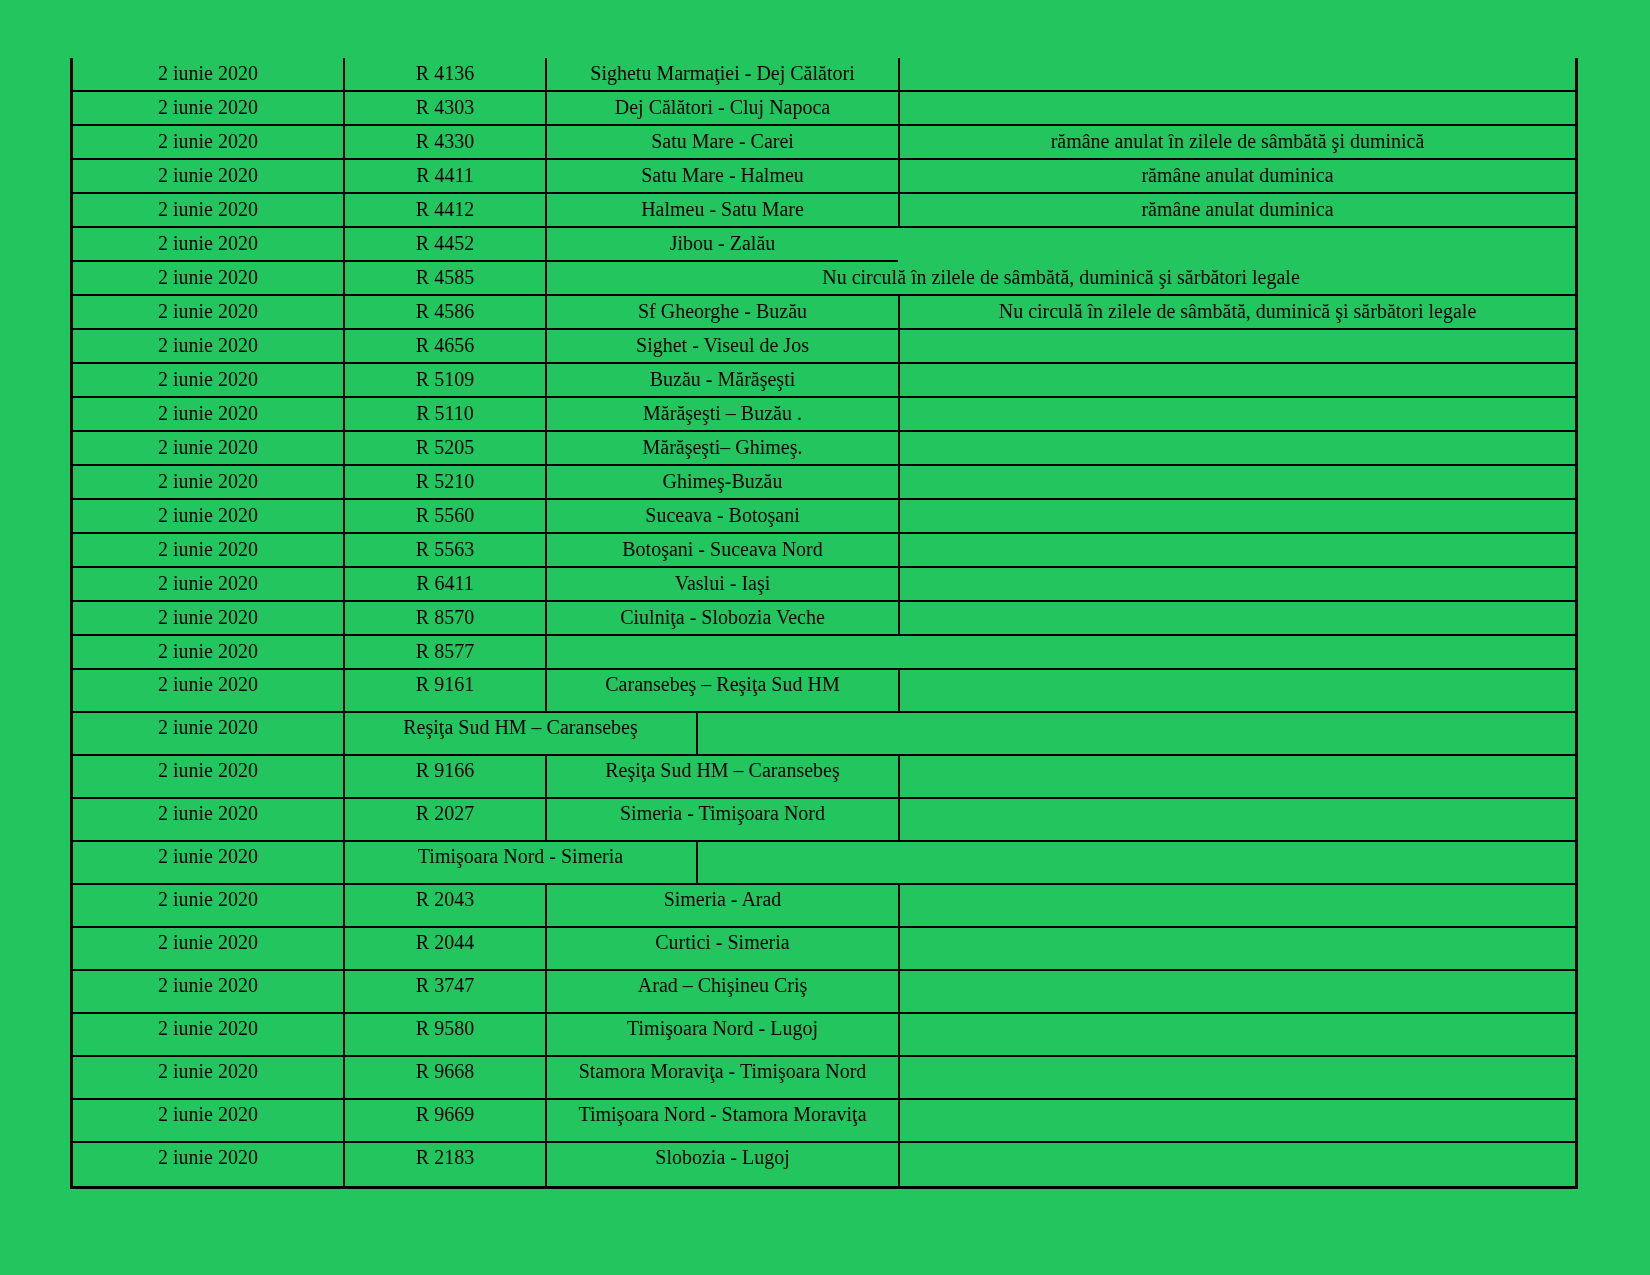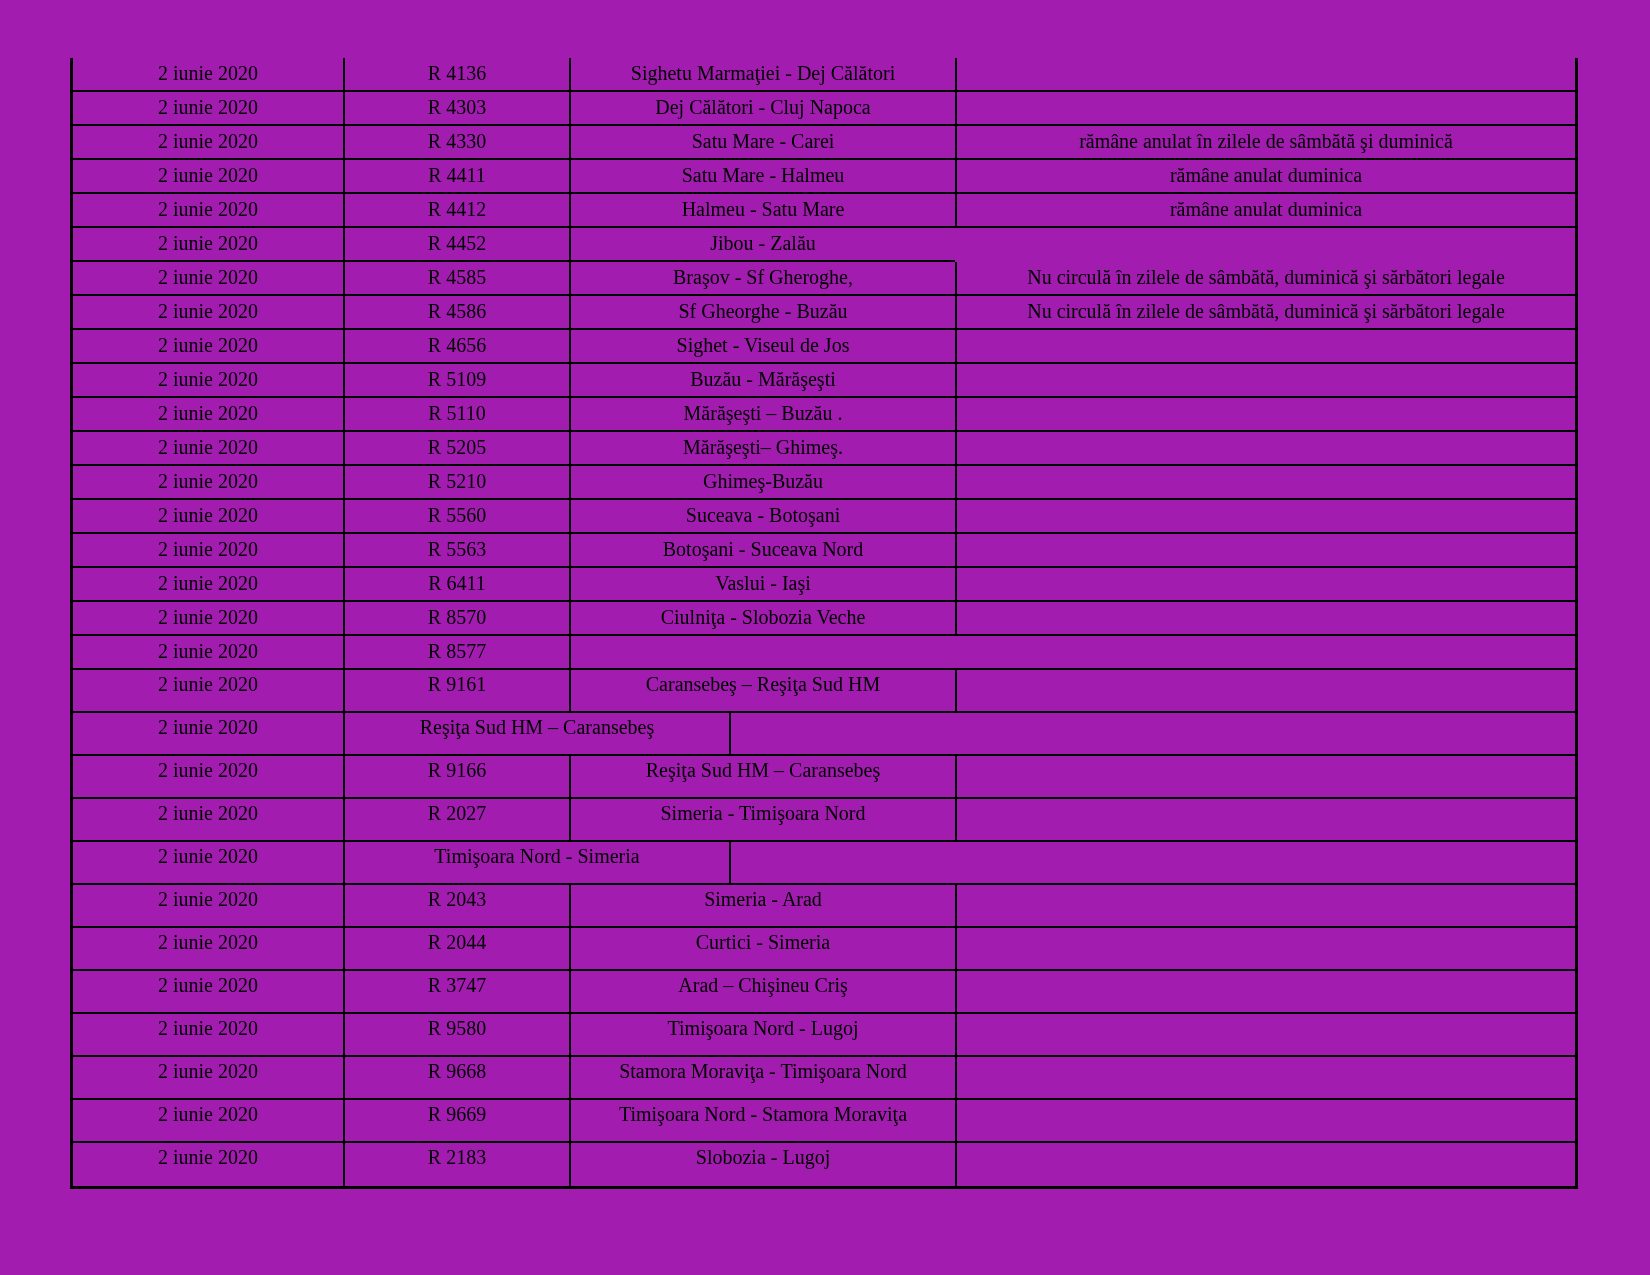--- a/index.html
+++ b/index.html
@@ -4,21 +4,21 @@
 <style>
   html, body {
     margin: 0;
     padding: 0;
     background: #f5f5f5;
   }
   .page {
     position: relative;
     width: 1650px;
     height: 1275px;
-    background: #a21caf;
+    background: #22c55e;
     font-family: "Liberation Serif", "DejaVu Serif", serif;
     color: #000000;
     overflow: hidden;
   }
   .train-table {
     position: absolute;
     left: 70px;
     top: 58px;
     width: 1508px;
     box-sizing: border-box;
@@ -45,22 +45,22 @@
     overflow: hidden;
   }
   .row.tall .cell {
     line-height: 26px;
     padding-top: 1px;
   }
   .row:last-child .cell {
     border-bottom: none;
   }
   .cell.date  { width: 270px; }
-  .cell.train { width: 226px; border-left: 2px solid #000; }
-  .cell.route { width: 386px; border-left: 2px solid #000; }
+  .cell.train { width: 202px; border-left: 2px solid #000; }
+  .cell.route { width: 353px; border-left: 2px solid #000; }
   .cell.note  { flex: 1;      border-left: 2px solid #000; }
 </style>
 </head>
 <body>
 
 <div class="page">
   <div class="train-table" id="train-table">
       <div class="row">
         <div class="cell date">2 iunie 2020</div>
         <div class="cell train">R 4136</div>
@@ -92,21 +92,20 @@
         <div class="cell note">rămâne anulat duminica</div>
       </div>
       <div class="row">
         <div class="cell date">2 iunie 2020</div>
         <div class="cell train">R 4452</div>
         <div class="cell route">Jibou - Zalău</div>
       </div>
       <div class="row">
         <div class="cell date">2 iunie 2020</div>
         <div class="cell train">R 4585</div>
-        <div class="cell route">Braşov - Sf Gheroghe,</div>
         <div class="cell note">Nu circulă în zilele de sâmbătă, duminică şi sărbători legale</div>
       </div>
       <div class="row">
         <div class="cell date">2 iunie 2020</div>
         <div class="cell train">R 4586</div>
         <div class="cell route">Sf Gheorghe - Buzău</div>
         <div class="cell note">Nu circulă în zilele de sâmbătă, duminică şi sărbători legale</div>
       </div>
       <div class="row">
         <div class="cell date">2 iunie 2020</div>

